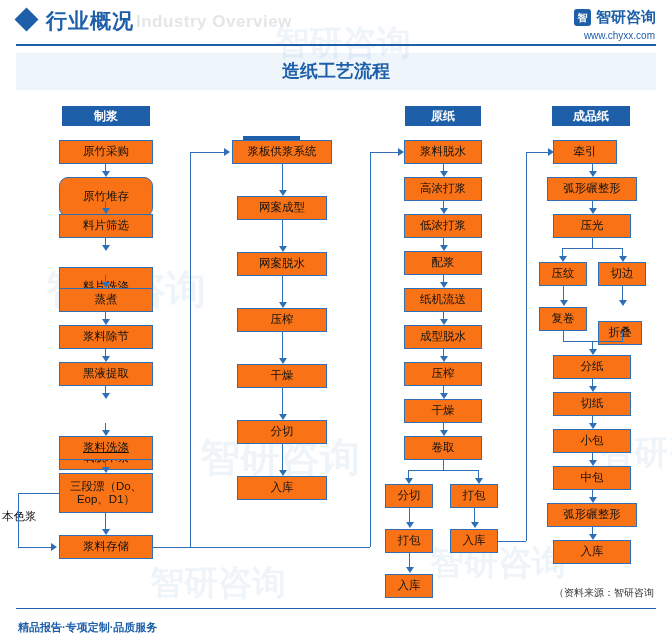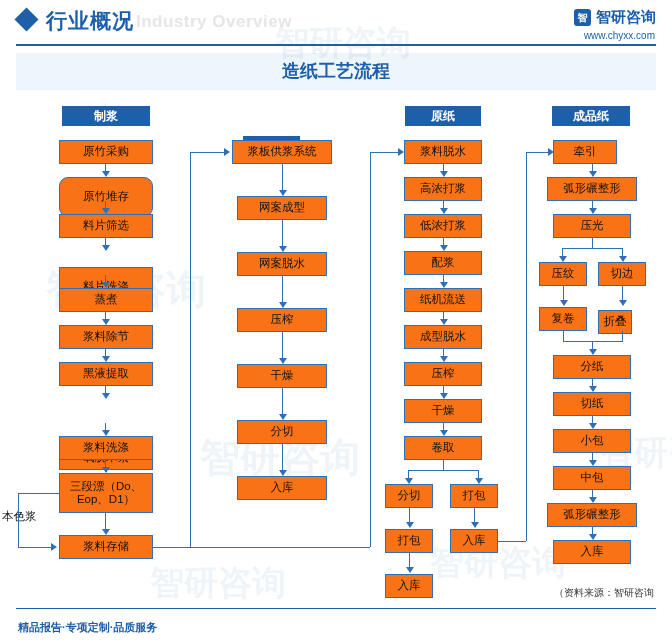--- a/index.html
+++ b/index.html
@@ -129,21 +129,21 @@
   <div class="colhead" style="left:552px;top:10px;width:78px;">成品纸</div>
 
   <div class="node" style="left:59px;top:44px;width:94px;height:24px;">原竹采购</div>
   <div class="node" style="left:59px;top:81px;width:94px;height:40px;border-radius:9px;">原竹堆存</div>
   <div class="node" style="left:59px;top:118px;width:94px;height:24px;">料片筛选</div>
   <div class="node" style="left:59px;top:155px;width:94px;height:40px;margin-top:16px;">料片洗涤</div>
   <div class="node" style="left:59px;top:192px;width:94px;height:24px;">蒸煮</div>
   <div class="node" style="left:59px;top:229px;width:94px;height:24px;">浆料除节</div>
   <div class="node" style="left:59px;top:266px;width:94px;height:24px;">黑液提取</div>
   <div class="node" style="left:59px;top:303px;width:94px;height:24px;margin-top:47px;">氧脱木素</div>
-  <div class="node" style="left:59px;top:340px;width:94px;height:24px;">浆料洗涤</div>
+  <div class="node" style="left:59px;top:340px;width:94px;height:24px;text-decoration:underline;">浆料洗涤</div>
   <div class="node" style="left:59px;top:377px;width:94px;height:40px;">三段漂（Do、Eop、D1）</div>
   <div class="node" style="left:59px;top:439px;width:94px;height:24px;">浆料存储</div>
   <div class="plain" style="left:2px;top:413px;">本色浆</div>
 
   <div class="ln" style="left:105px;top:68px;width:1px;height:7px;"></div>
   <div class="arw arw-d" style="left:102px;top:75px;"></div>
   <div class="ln" style="left:105px;top:105px;width:1px;height:7px;"></div>
   <div class="arw arw-d" style="left:102px;top:112px;"></div>
   <div class="ln" style="left:105px;top:142px;width:1px;height:7px;"></div>
   <div class="arw arw-d" style="left:102px;top:149px;"></div>
@@ -268,21 +268,21 @@
 
   <div class="node" style="left:539px;top:166px;width:48px;height:24px;">压纹</div>
   <div class="node" style="left:598px;top:166px;width:48px;height:24px;">切边</div>
 
   <div class="ln" style="left:563px;top:190px;width:1px;height:14px;"></div>
   <div class="arw arw-d" style="left:560px;top:204px;"></div>
   <div class="ln" style="left:622px;top:190px;width:1px;height:14px;"></div>
   <div class="arw arw-d" style="left:619px;top:204px;"></div>
 
   <div class="node" style="left:539px;top:211px;width:48px;height:24px;">复卷</div>
-  <div class="node" style="left:598px;top:214px;width:34px;height:24px;">折叠</div>
+  <div class="node" style="left:598px;top:225px;width:44px;height:24px;">折叠</div>
 
   <div class="ln" style="left:563px;top:235px;width:1px;height:10px;"></div>
   <div class="ln" style="left:622px;top:235px;width:1px;height:10px;"></div>
   <div class="ln" style="left:563px;top:245px;width:60px;height:1px;"></div>
   <div class="ln" style="left:592px;top:245px;width:1px;height:8px;"></div>
   <div class="arw arw-d" style="left:589px;top:253px;"></div>
 
   <div class="node" style="left:553px;top:259px;width:78px;height:24px;">分纸</div>
   <div class="node" style="left:553px;top:296px;width:78px;height:24px;text-align:right;">切纸</div>
   <div class="node" style="left:553px;top:333px;width:78px;height:24px;">小包</div>

